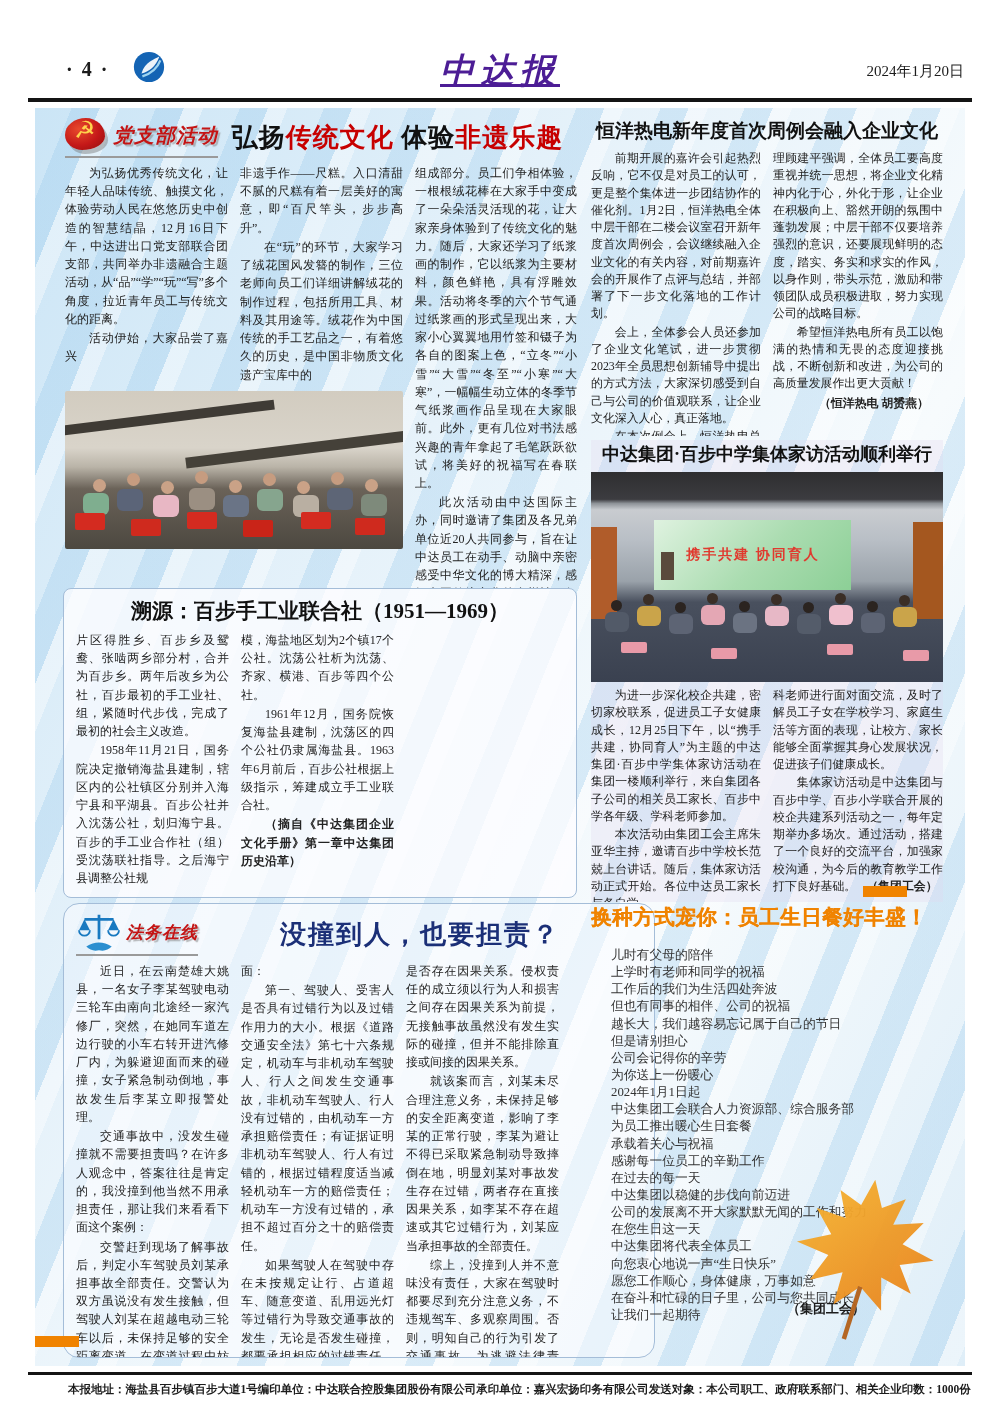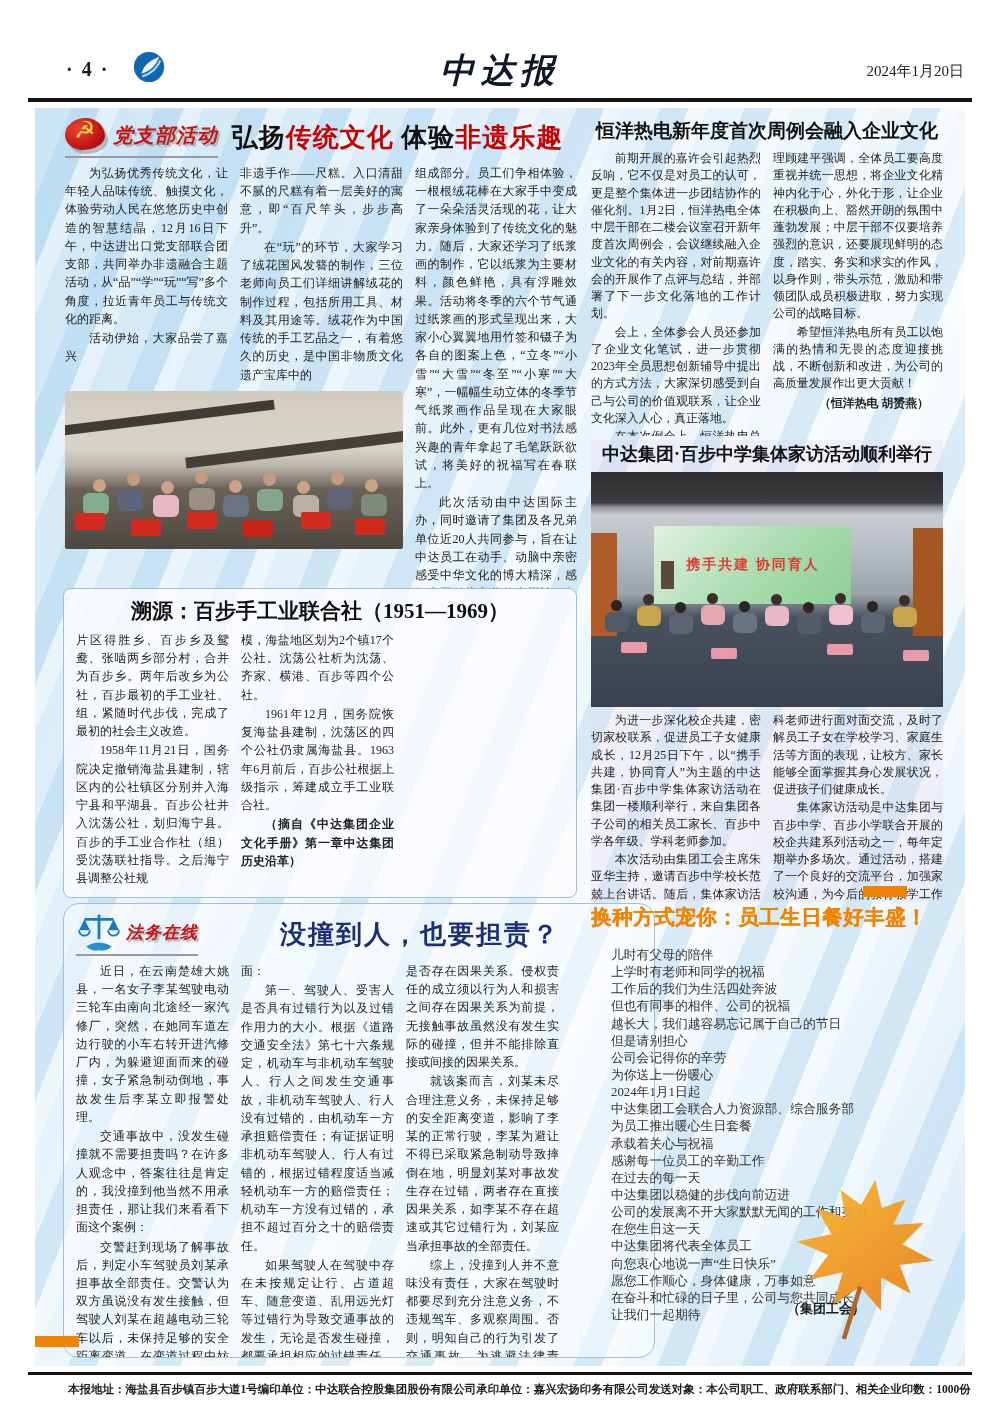--- a/index.html
+++ b/index.html
@@ -4,21 +4,21 @@
 <style>
   html,body{margin:0;padding:0;background:#ffffff;}
   .page{position:relative;width:1000px;height:1415px;background:#ffffff;overflow:hidden;
         font-family:"Liberation Serif","DejaVu Serif",serif;color:#1c1c1c;}
 
   
   .masthead{position:absolute;top:46px;left:30px;right:30px;height:50px;}
   .pageno{position:absolute;left:36px;top:12px;font-size:20px;font-weight:bold;letter-spacing:2px;}
   .logo{position:absolute;left:102px;top:4px;width:34px;height:34px;}
   .masthead-title{position:absolute;left:0;right:0;top:2px;text-align:center;
-        font-size:34px;font-weight:bold;font-style:italic;color:#0f172a;letter-spacing:6px;}
+        font-size:34px;font-weight:bold;font-style:italic;color:#4c1d95;letter-spacing:6px;text-decoration:underline;}
   .masthead-date{position:absolute;right:6px;top:16px;font-size:15px;}
   .rule-top{position:absolute;top:98px;left:28px;right:28px;height:4px;background:#141414;}
 
   
   .content{position:absolute;top:108px;left:35px;width:930px;height:1258px;overflow:hidden;
      background-color:#e9f3fa;
      background-image:
        repeating-linear-gradient(112deg, rgba(255,255,255,0) 0 34px, rgba(150,200,235,0.30) 34px 60px, rgba(255,255,255,0.40) 60px 78px),
        linear-gradient(120deg,#cbe5f6 0%,#e6f2fa 35%,#f7fbfd 65%,#dfeef8 100%);}
 
@@ -94,21 +94,21 @@
   .sec-hengyang .hl{font-size:19px;margin-bottom:6px;}
   .sec-hengyang .cols{gap:12px;}
   .sec-hengyang .cols .c{width:170px;}
 
   .sec-jiafang{left:556px;top:332px;width:352px;height:462px;background:rgba(224,216,238,0.30);}
   .sec-jiafang .hl{font-size:18px;margin:2px 0 6px 0;}
   .sec-jiafang .cols{gap:12px;margin-top:5px;}
   .sec-jiafang .cols .c{width:170px;}
 
   
-  .photo2{position:relative;width:352px;height:235px;overflow:hidden;
+  .photo2{position:relative;width:352px;height:210px;overflow:hidden;
      background:linear-gradient(180deg,#2e2e30 0%,#3c3c40 13%,#8e9398 15%,#c9ccd0 18%,#b9bfc6 32%,#9aa2aa 52%,#49505e 62%,#3a4150 100%);}
   .photo2 .wallL{position:absolute;left:0;top:26%;width:26px;height:44%;background:#b05c2a;}
   .photo2 .wallR{position:absolute;right:0;top:24%;width:30px;height:46%;background:#a4571f;}
   .photo2 .screen{position:absolute;left:18%;top:23%;width:56%;height:33%;
      background:linear-gradient(135deg,#dff2e0 0%,#aadcb0 55%,#8ccf96 100%);
      display:flex;align-items:center;justify-content:center;}
   .photo2 .screen-text{color:#e03a2f;font-weight:bold;font-size:14px;letter-spacing:2px;white-space:nowrap;}
   .photo2 .podium{position:absolute;left:20%;top:38%;width:13px;height:28px;background:#5a4a3c;}
   .photo2 .p2heads{position:absolute;left:0;top:0;width:11px;height:11px;border-radius:50%;
      box-shadow:20px 128px 0 0 #2b2420,52px 122px 0 0 #3a2e26,84px 130px 0 0 #2b2420,116px 121px 0 0 #3a2e26,

